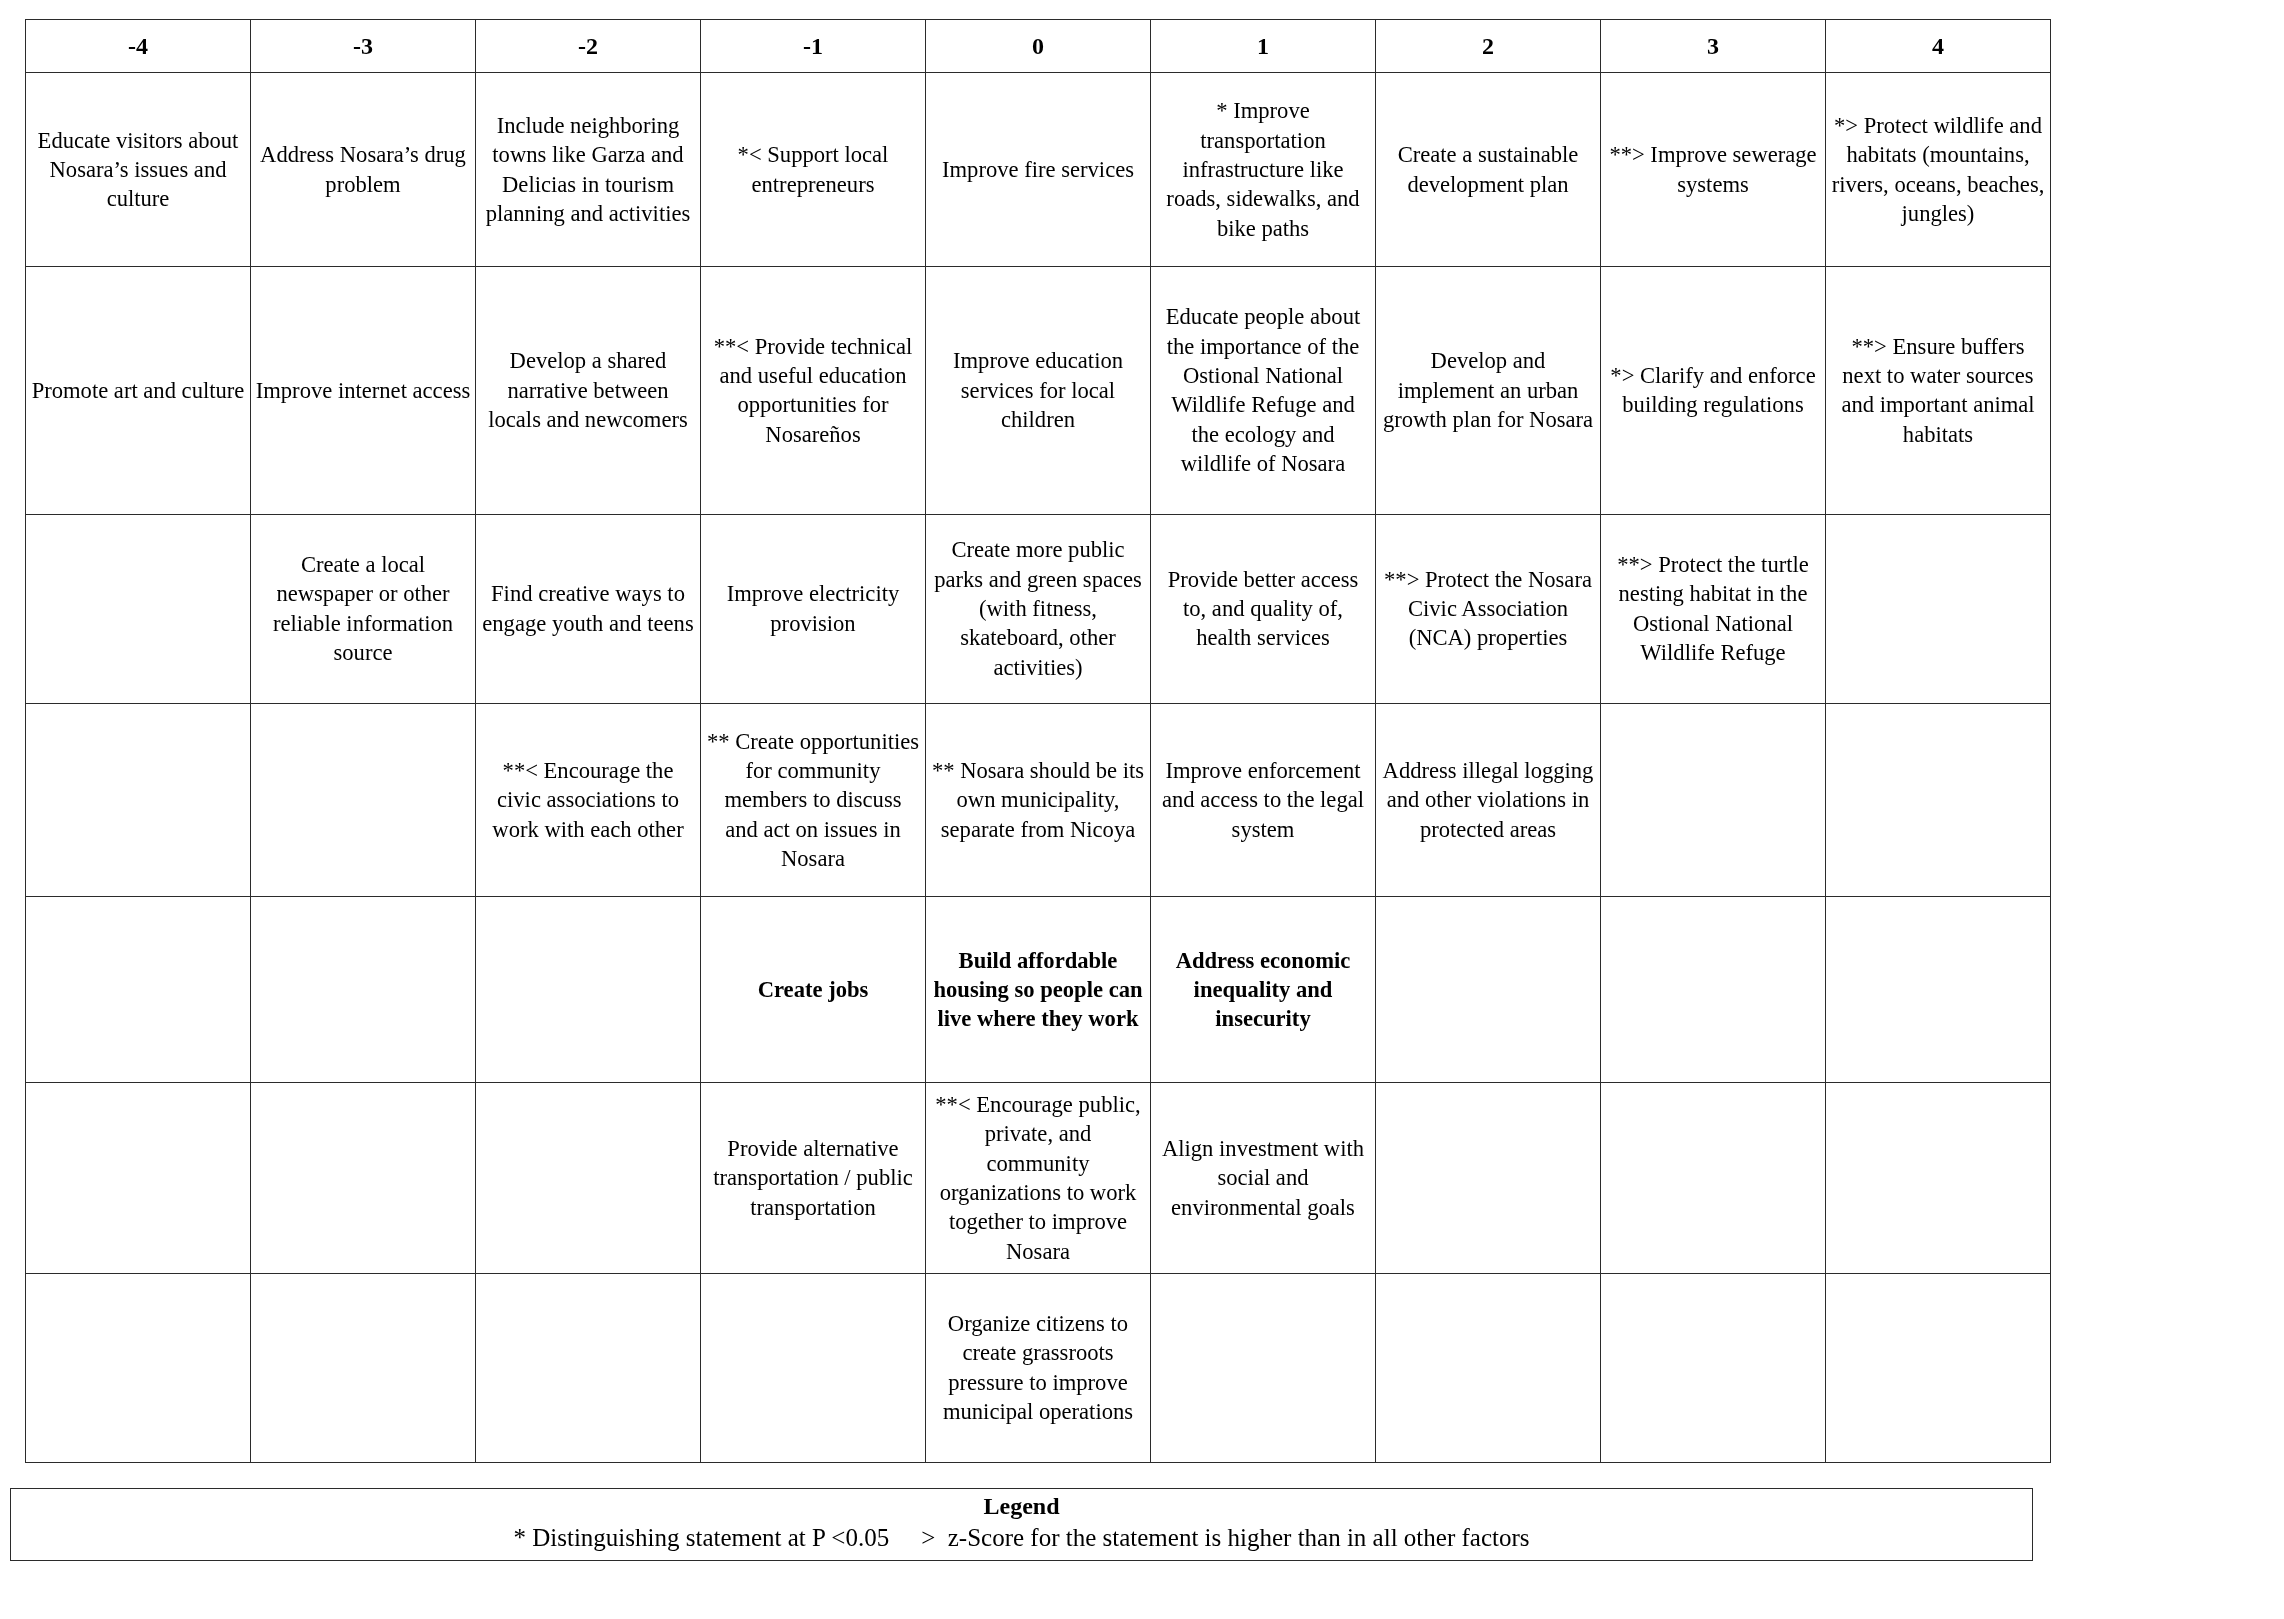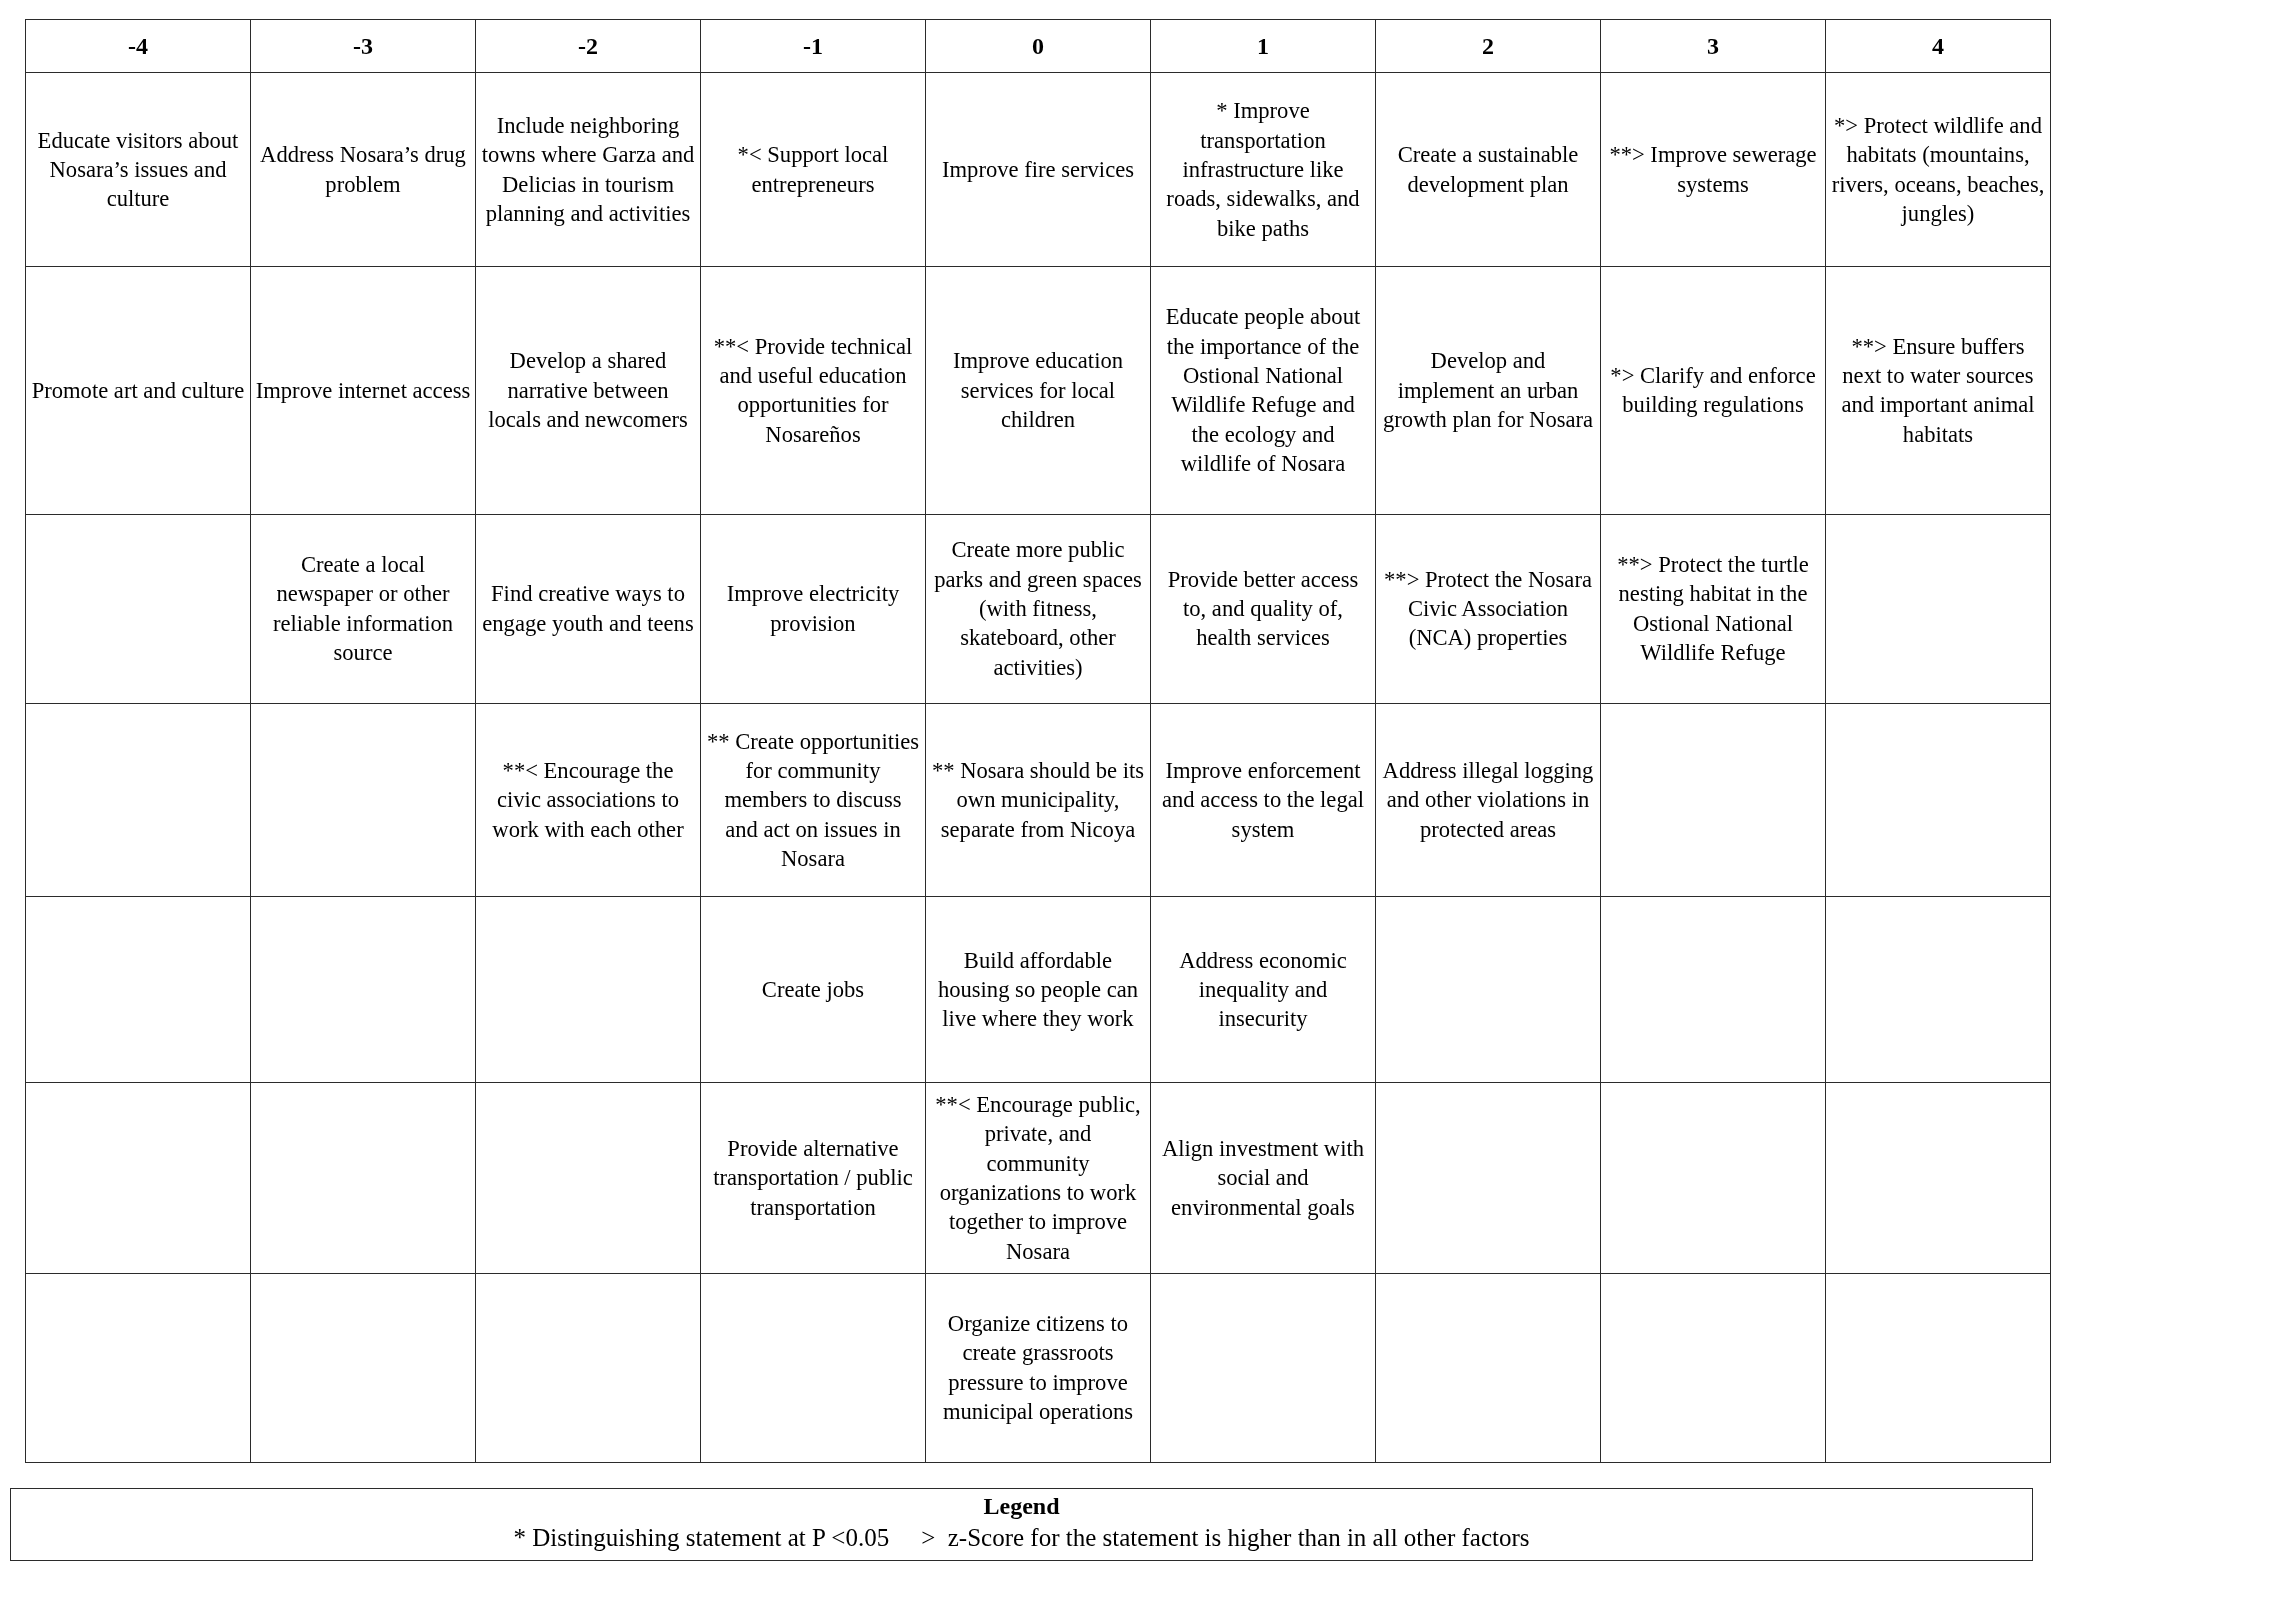--- a/index.html
+++ b/index.html
@@ -42,21 +42,21 @@
   }
   td.empty{
     
   }
 
   
   tr.r1 td{height:186px;}
   tr.r2 td{height:240px;}
   tr.r3 td{height:181px;}
   tr.r4 td{height:186px;}
-  tr.r5 td{height:178px;}
+  tr.r5 td{height:178px;font-weight:bold;}
   tr.r6 td{height:183px;}
   tr.r7 td{height:181px;}
 
   
   .legend-box{
     position:absolute;
     left:10px;
     top:1488px;
     width:2023px;
     box-sizing:border-box;
@@ -104,21 +104,21 @@
         <th class="hdr">2</th>
         <th class="hdr">3</th>
         <th class="hdr">4</th>
       </tr>
     </thead>
     <tbody>
 
       <tr class="r1">
         <td>Educate visitors about Nosara’s issues and culture</td>
         <td>Address Nosara’s drug problem</td>
-        <td>Include neighboring towns where Garza and Delicias in tourism planning and activities</td>
+        <td>Include neighboring towns like Garza and Delicias in tourism planning and activities</td>
         <td>*&lt; Support local entrepreneurs</td>
         <td>Improve fire services</td>
         <td>*  Improve transportation infrastructure like roads, sidewalks, and bike paths</td>
         <td>Create a sustainable development plan</td>
         <td>**&gt; Improve sewerage systems</td>
         <td>*&gt; Protect wildlife and habitats (mountains, rivers, oceans, beaches, jungles)</td>
       </tr>
 
       <tr class="r2">
         <td>Promote art and culture</td>

